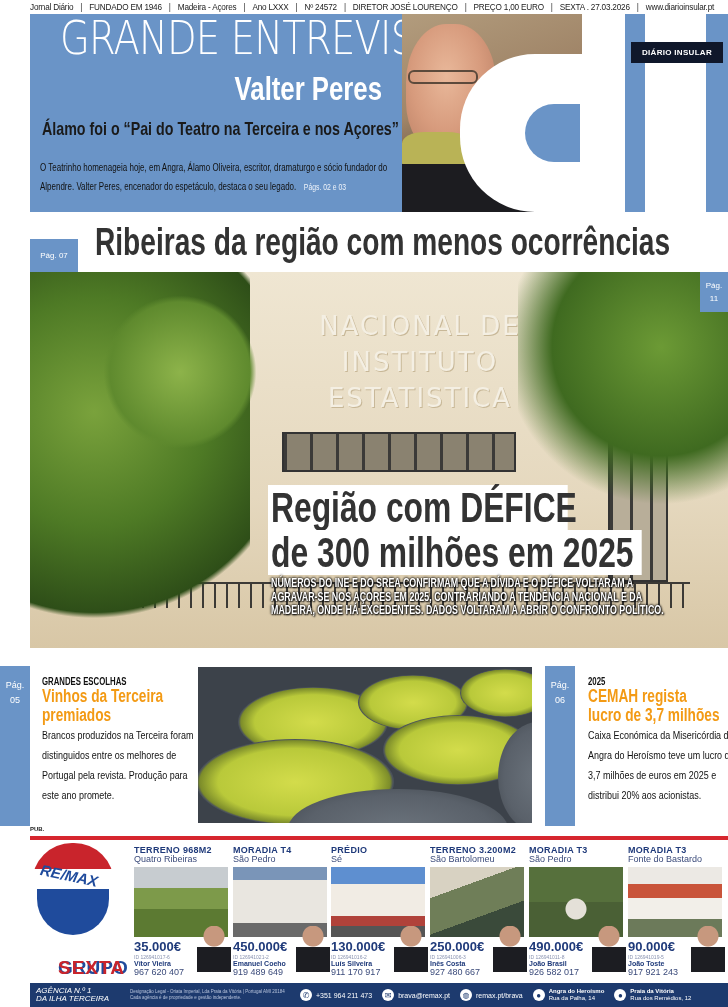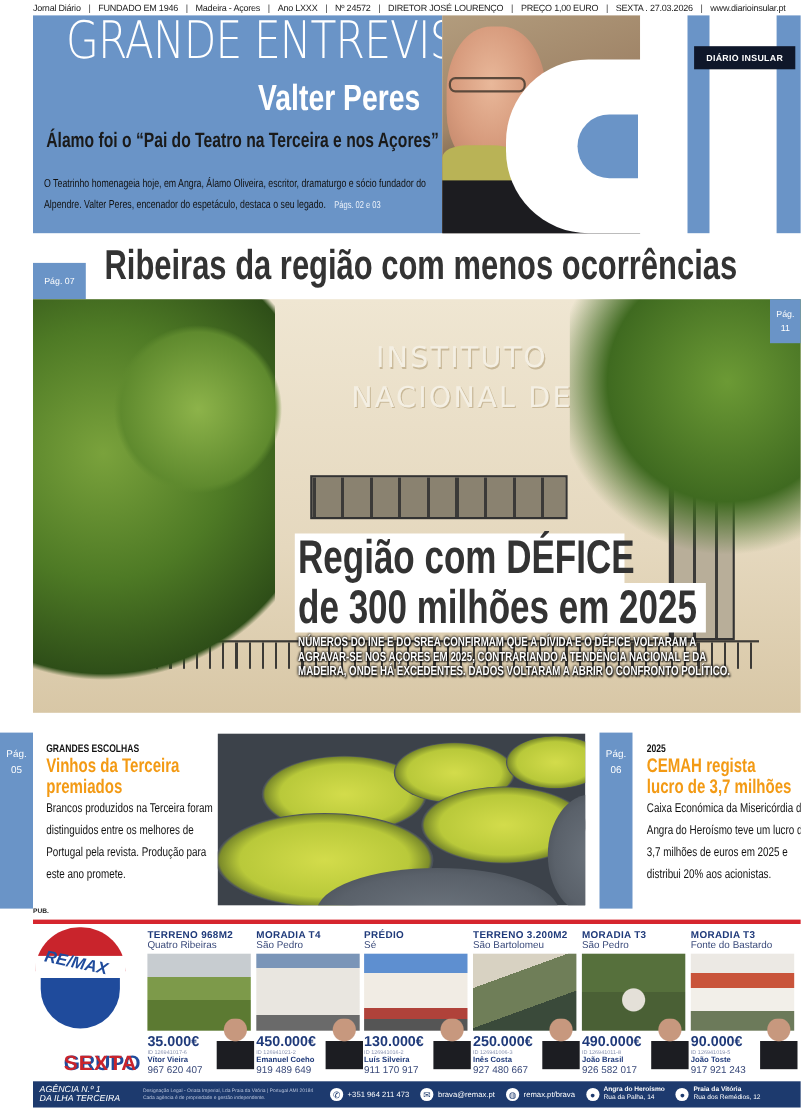--- a/index.html
+++ b/index.html
@@ -143,22 +143,23 @@
   <div class="logo-bar1"></div>
   <div class="logo-bar2"></div>
   <div class="logo-label">DIÁRIO INSULAR</div>
 </div>
 
 <div class="pagetag h2-tag">Pág. 07</div>
 <div class="h2">Ribeiras da região com menos ocorrências</div>
 
 <div class="hero">
   <div class="bldg-text">
+    <div>NACIONAL DE</div>
     <div>INSTITUTO</div>
-    <div>NACIONAL DE</div>
+    <div>ESTATISTICA</div>
   </div>
   <div class="window"></div>
   <div class="window2"></div>
   <div class="railing"></div>
   <div class="tree-l"></div>
   <div class="tree-l2"></div>
   <div class="tree-r"></div>
 </div>
 <div class="pagetag pg11">
   <span>Pág.</span>

